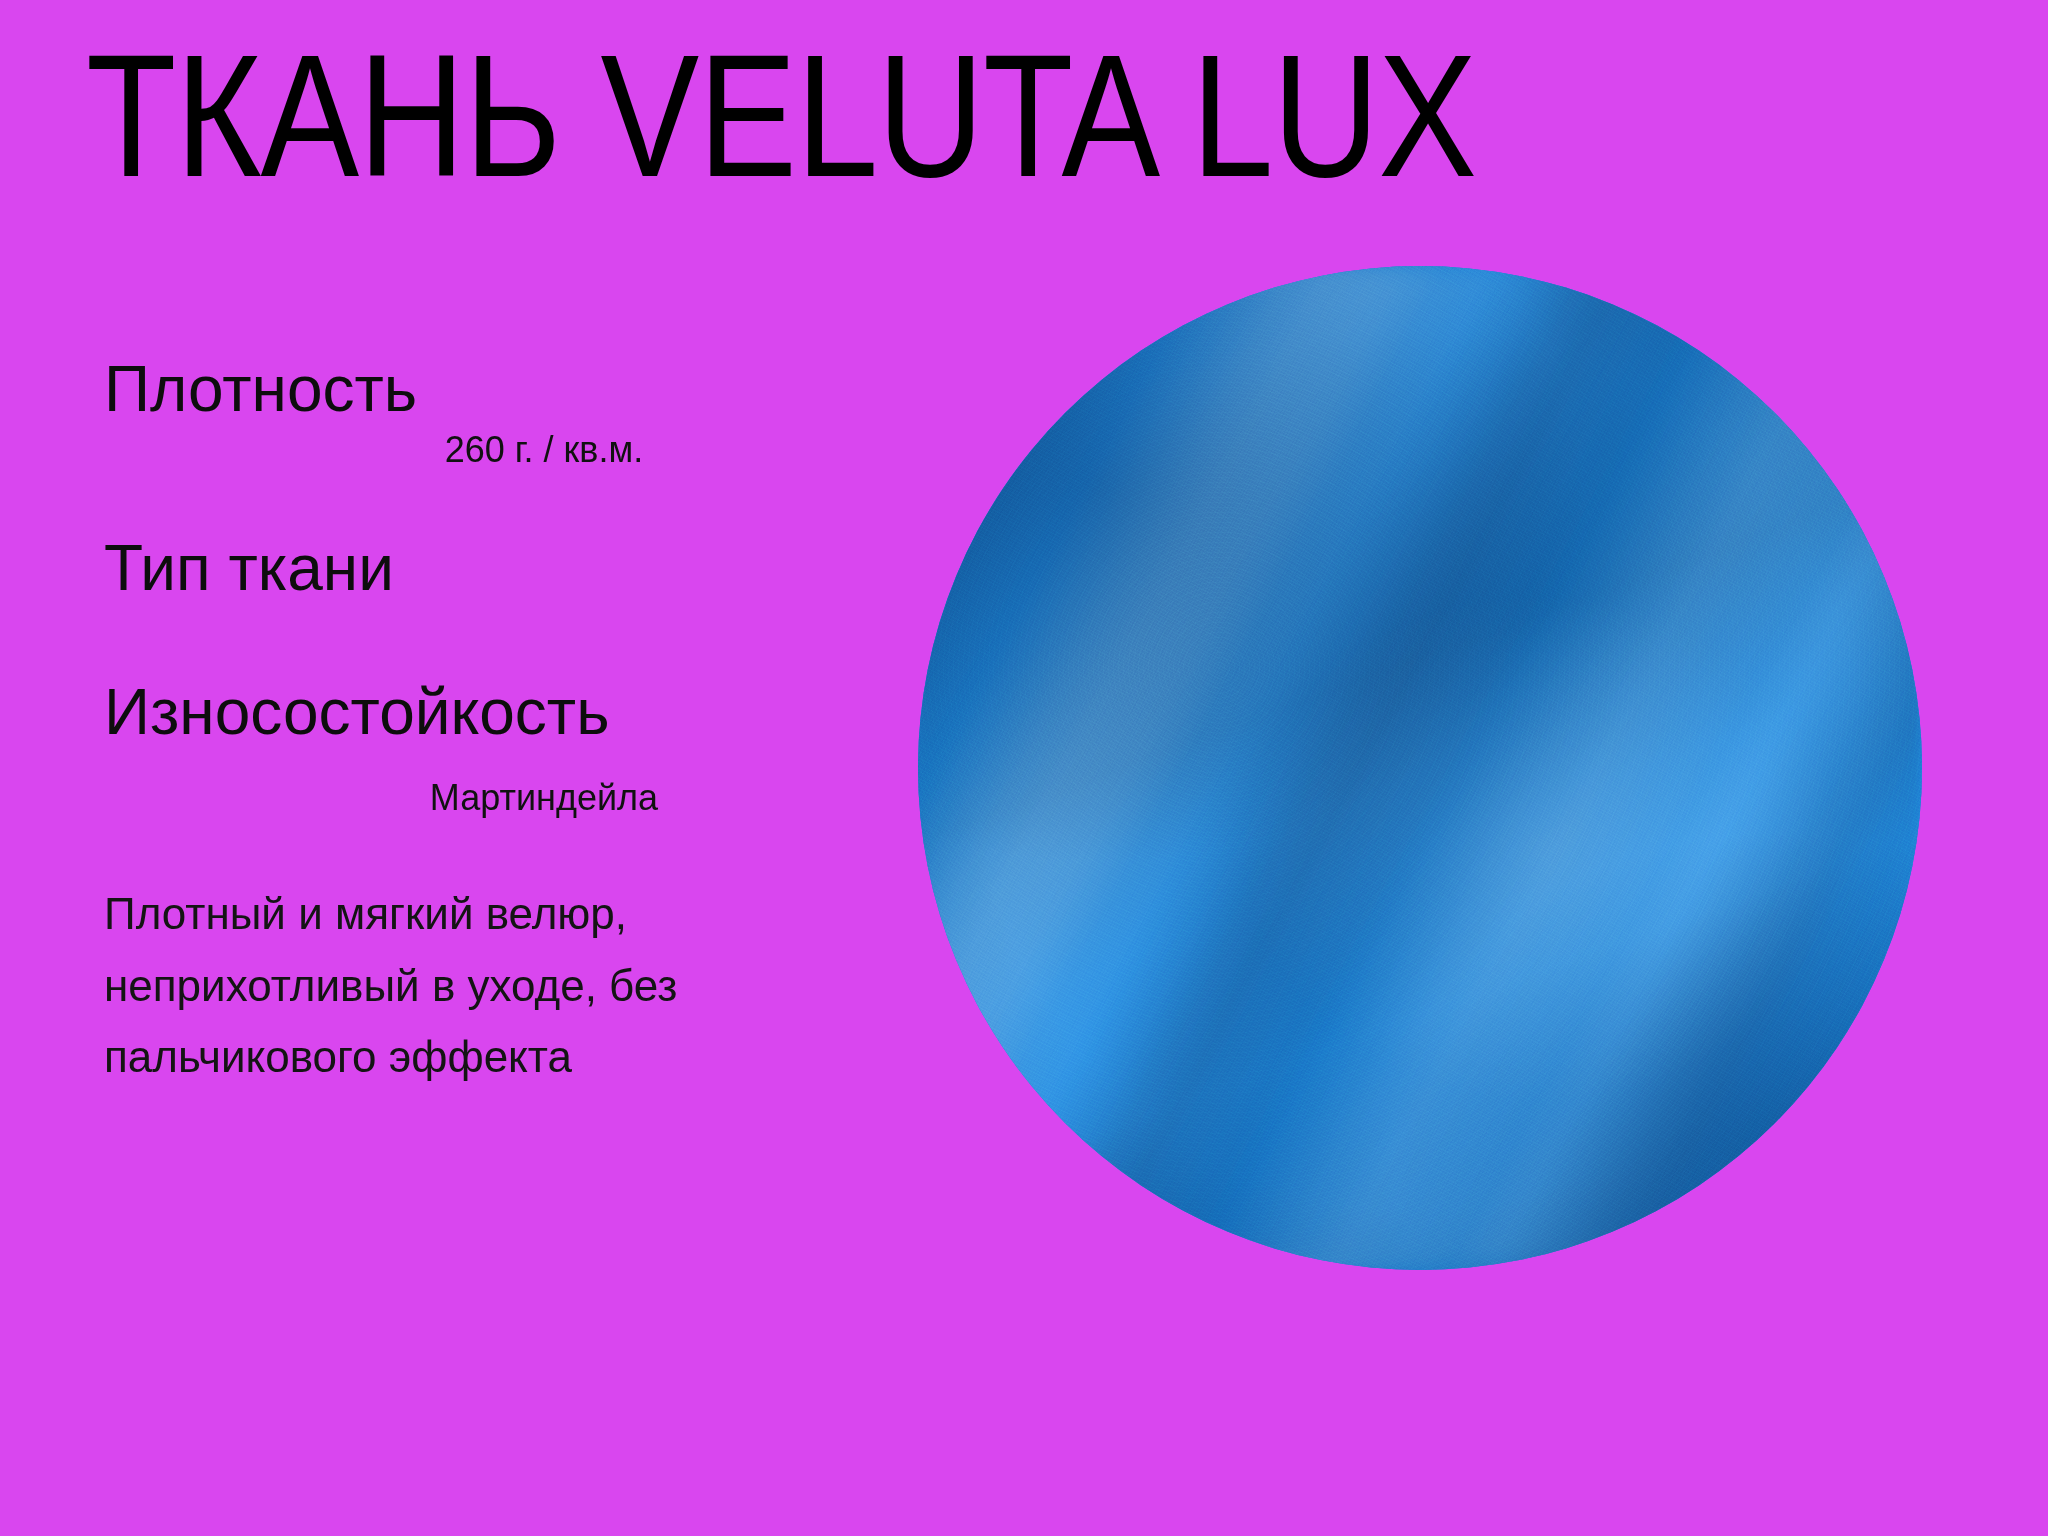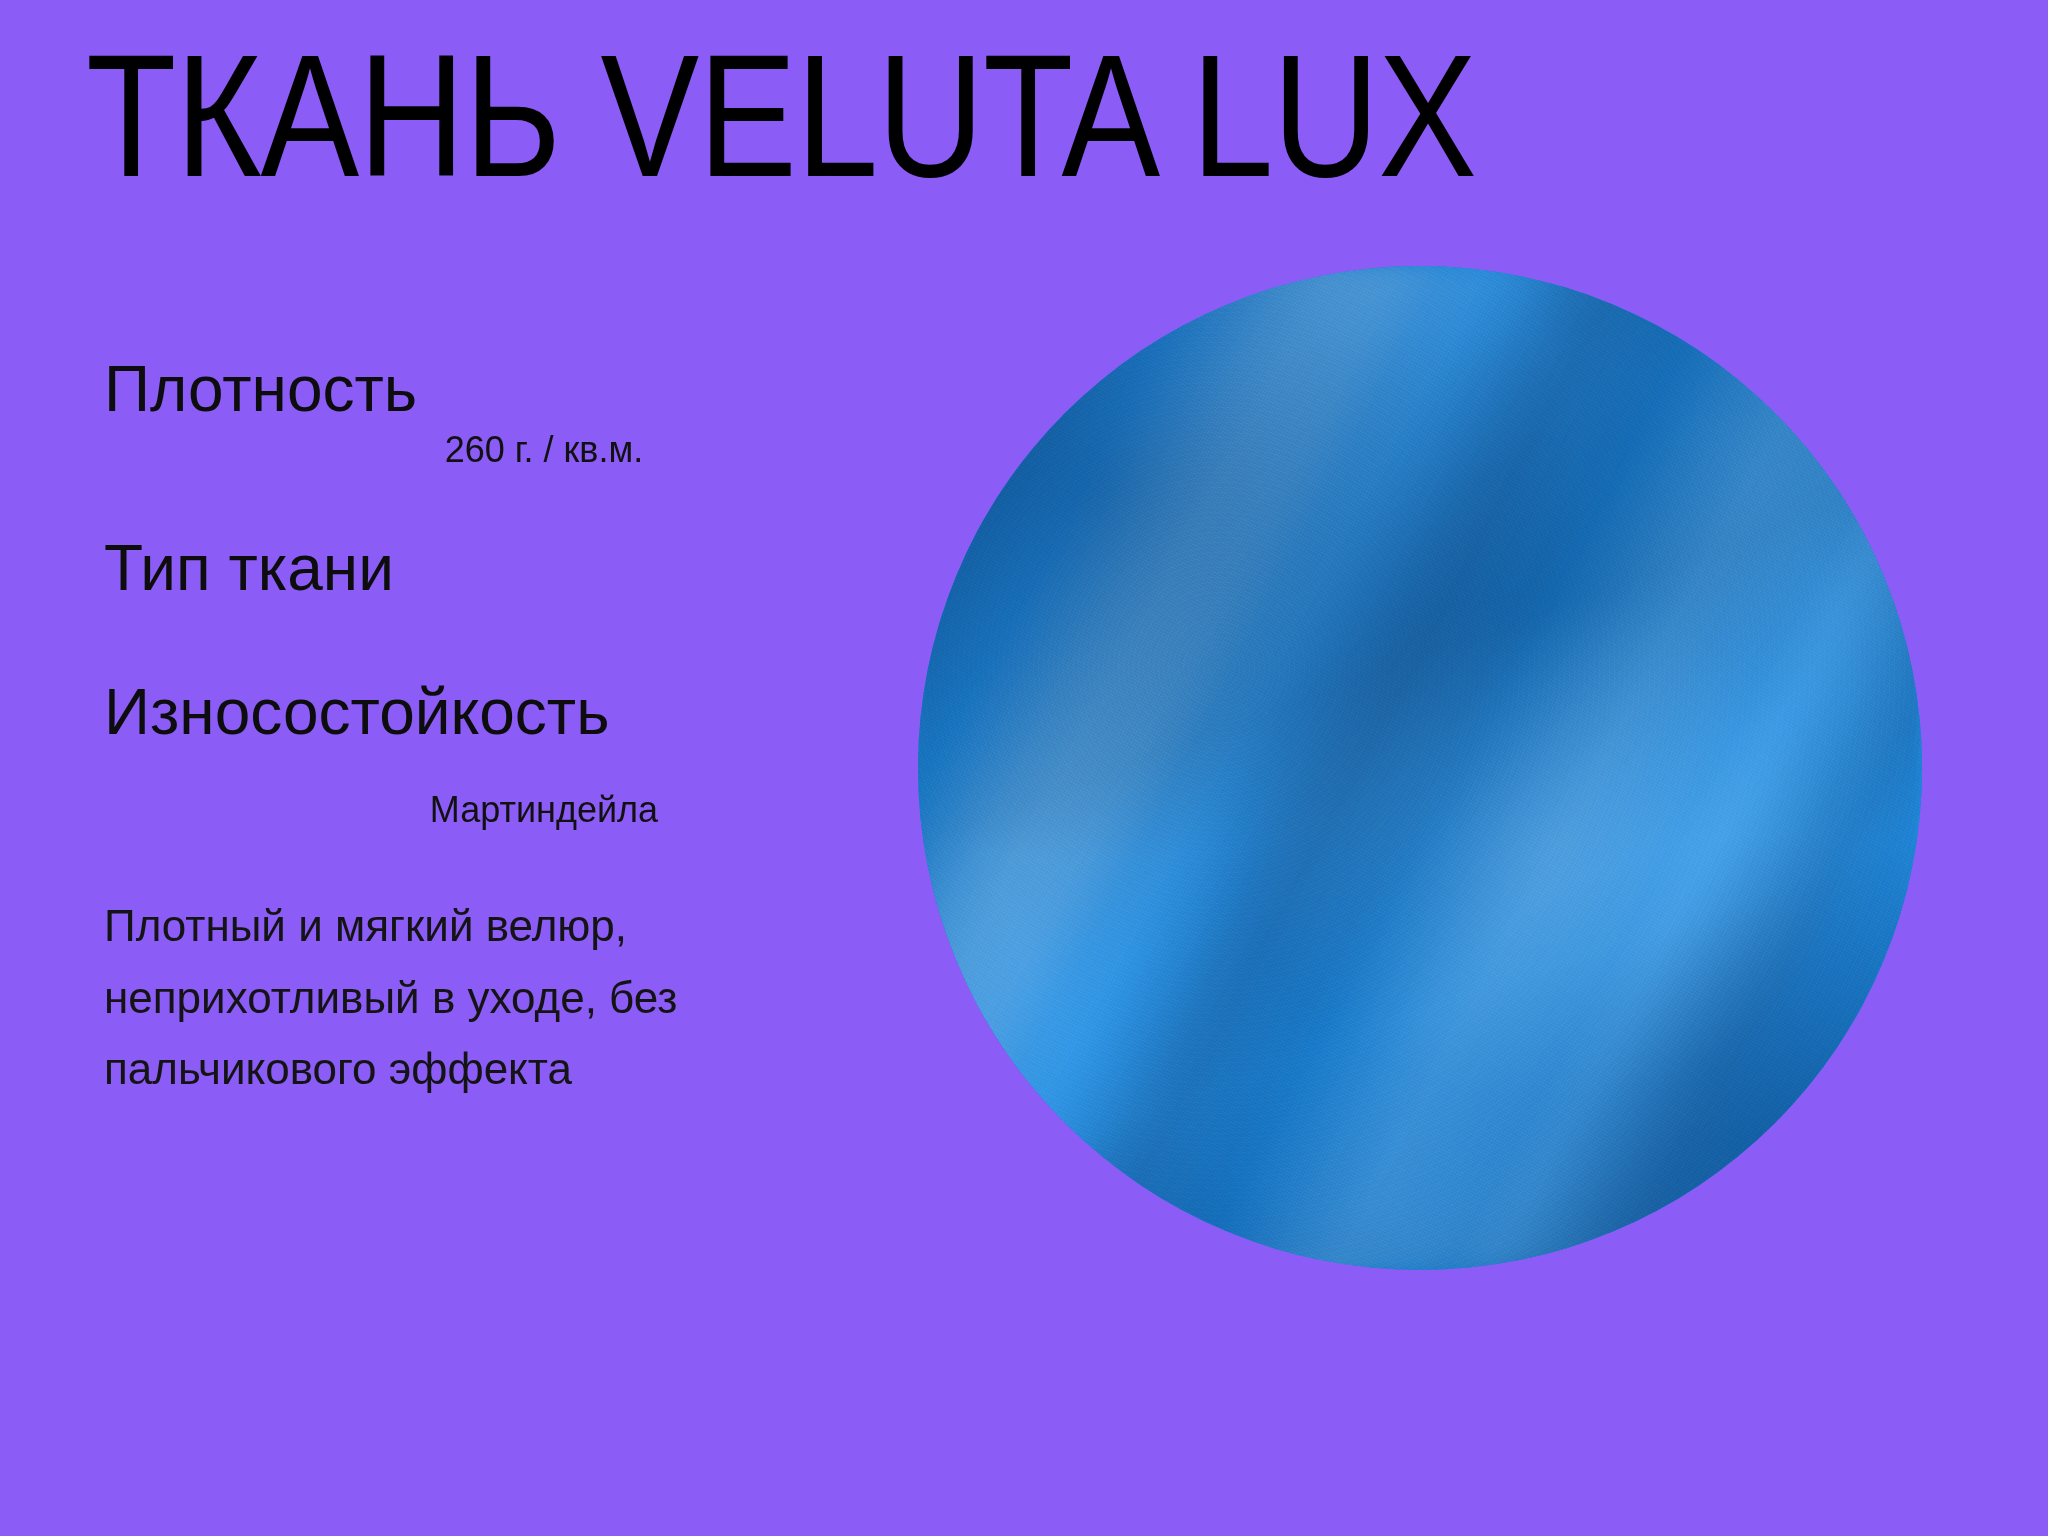--- a/index.html
+++ b/index.html
@@ -7,21 +7,21 @@
     padding: 0;
     background: #ffffff;
   }
   body {
     font-family: "Liberation Sans", sans-serif;
   }
   #page {
     position: relative;
     width: 2048px;
     height: 1536px;
-    background: #8b5cf6;
+    background: #d946ef;
     overflow: hidden;
   }
 
   
   #title {
     position: absolute;
     left: 86px;
     top: 28px;
     width: 1900px;
     font-size: 148px;
@@ -53,21 +53,21 @@
   }
   .spec-value {
     font-size: 36px;
     line-height: 1.22;
     font-weight: 400;
     color: #111111;
     letter-spacing: 0px;
     text-align: center;
   }
   .spec-value.second-line {
-    margin-top: 38px;
+    margin-top: 26px;
   }
   #block-density { margin-bottom: 60px; }
   #block-type    { margin-bottom: 68px; }
   #block-wear    { margin-bottom: 58px; }
 
   #description {
     font-size: 44px;
     line-height: 1.62;
     font-weight: 400;
     color: #141414;

